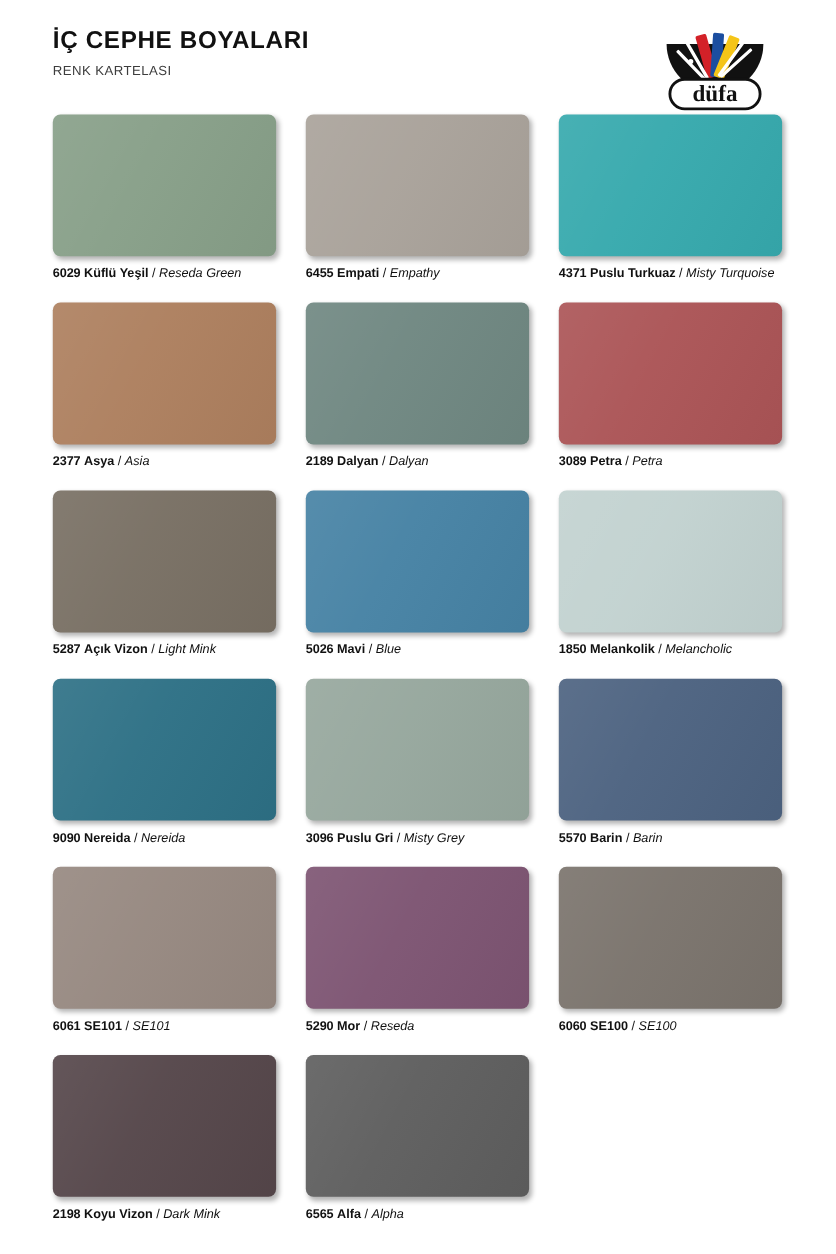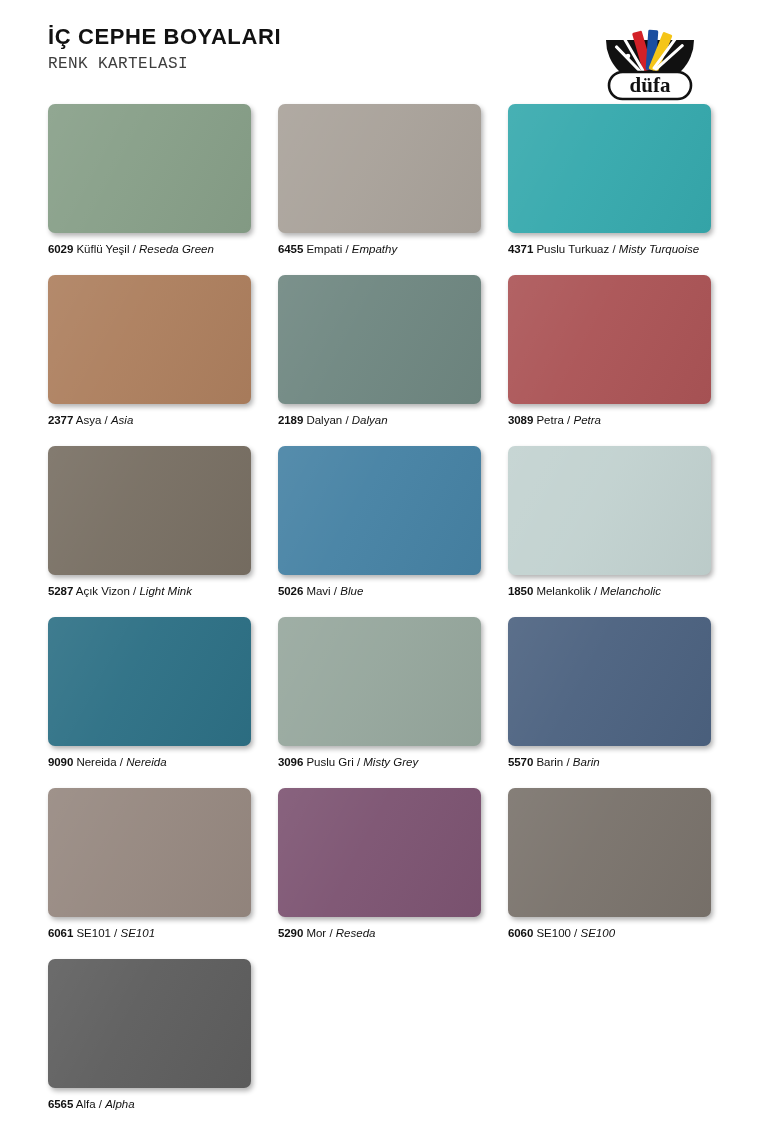--- a/index.html
+++ b/index.html
@@ -39,28 +39,27 @@
   .title-main {
     font-size: 22px;
     font-weight: bold;
     letter-spacing: 0.6px;
     line-height: 26px;
     color: #111111;
     margin: 0;
     white-space: nowrap;
   }
   .title-sub {
-    font-size: 16px;
+    font-size: 12px;
     font-weight: normal;
     letter-spacing: 0.4px;
     line-height: 22px;
     color: #3d3d3d;
     margin: 3px 0 0 0;
     white-space: nowrap;
-    font-family: Liberation Mono, monospace;
   }
 
   
   .logo {
     position: absolute;
     right: 14px;
     top: -4px;
     width: 112px;
     height: 84px;
   }
@@ -102,21 +101,21 @@
     margin-top: 9px;
     font-size: 11.5px;
     line-height: 14px;
     color: #111111;
     white-space: nowrap;
   }
   .code {
     font-weight: bold;
     letter-spacing: -0.1px;
   }
-  .tr-name { font-weight: normal; }
+  .tr-name { font-weight: bold; }
   .sep { font-weight: normal; }
   .en-name { font-style: italic; }
 
   
   .footer {
     position: absolute;
     left: 48px;
     bottom: 26px;
     font-size: 10.5px;
     line-height: 14px;
@@ -230,19 +229,23 @@
       </div>
       <div class="cell">
         <div class="swatch" style="background: rgb(125, 84, 114);"></div>
         <div class="caption"><span class="code">5290</span> <span class="tr-name">Mor</span><span class="sep"> / </span><span class="en-name">Reseda</span></div>
       </div>
       <div class="cell">
         <div class="swatch" style="background: rgb(122, 115, 108);"></div>
         <div class="caption"><span class="code">6060</span> <span class="tr-name">SE100</span><span class="sep"> / </span><span class="en-name">SE100</span></div>
       </div>
       <div class="cell">
+        <div class="swatch" style="background: rgb(85, 70, 74);"></div>
+        <div class="caption"><span class="code">2198</span> <span class="tr-name">Koyu Vizon</span><span class="sep"> / </span><span class="en-name">Dark Mink</span></div>
+      </div>
+      <div class="cell">
         <div class="swatch" style="background: rgb(94, 94, 94);"></div>
         <div class="caption"><span class="code">6565</span> <span class="tr-name">Alfa</span><span class="sep"> / </span><span class="en-name">Alpha</span></div>
       </div>
     </div>
 
 
 </div>
 
 </body></html>

